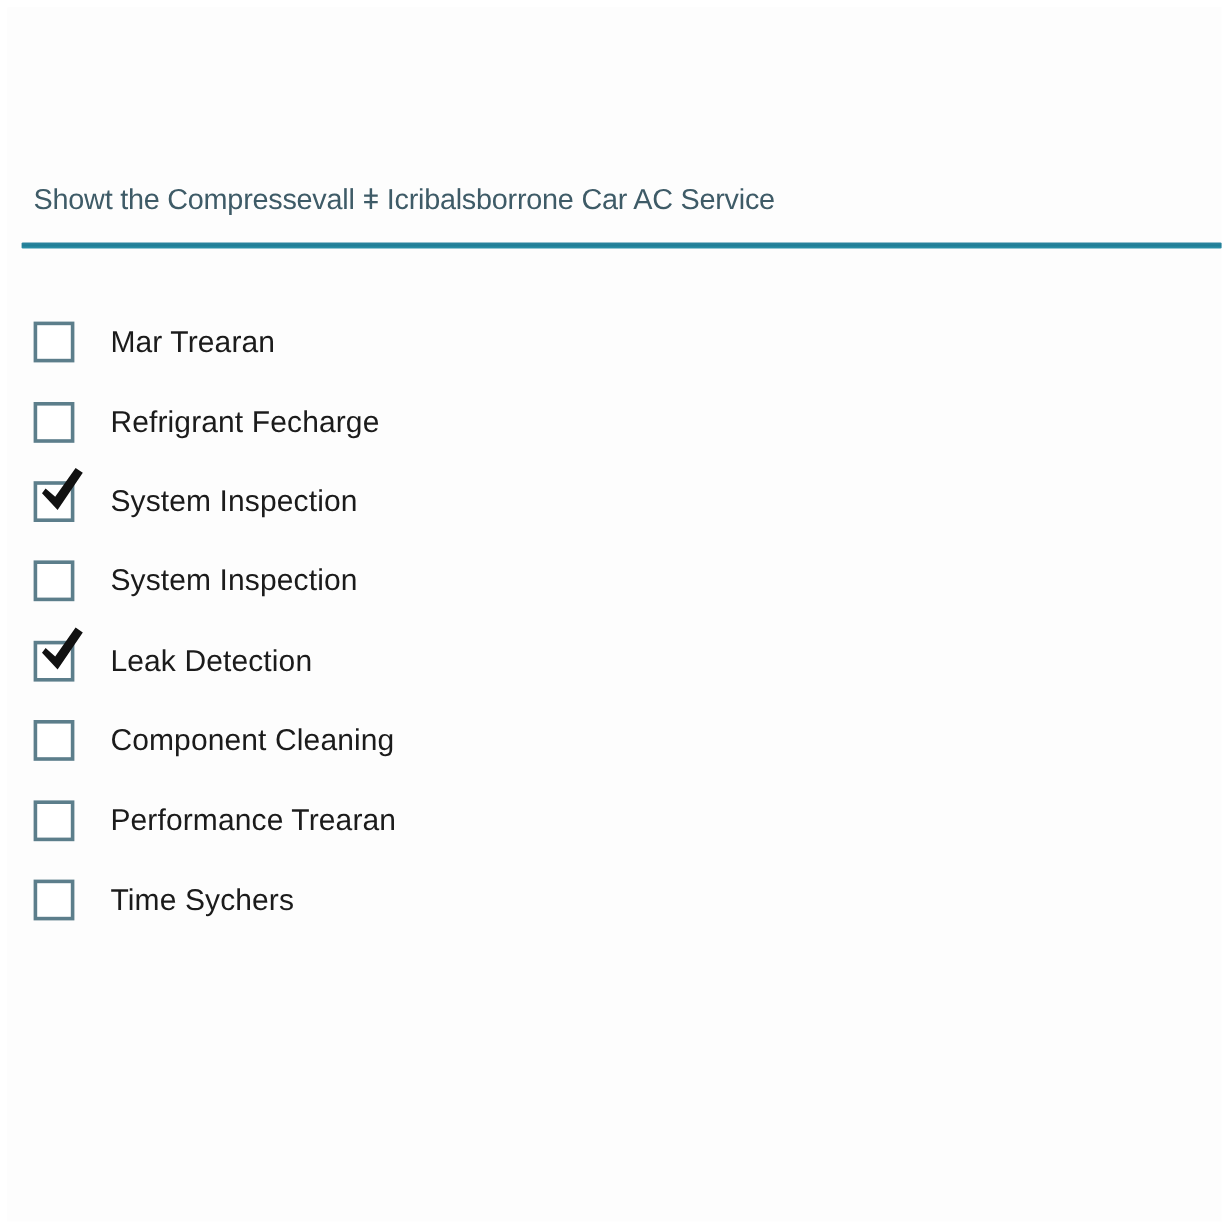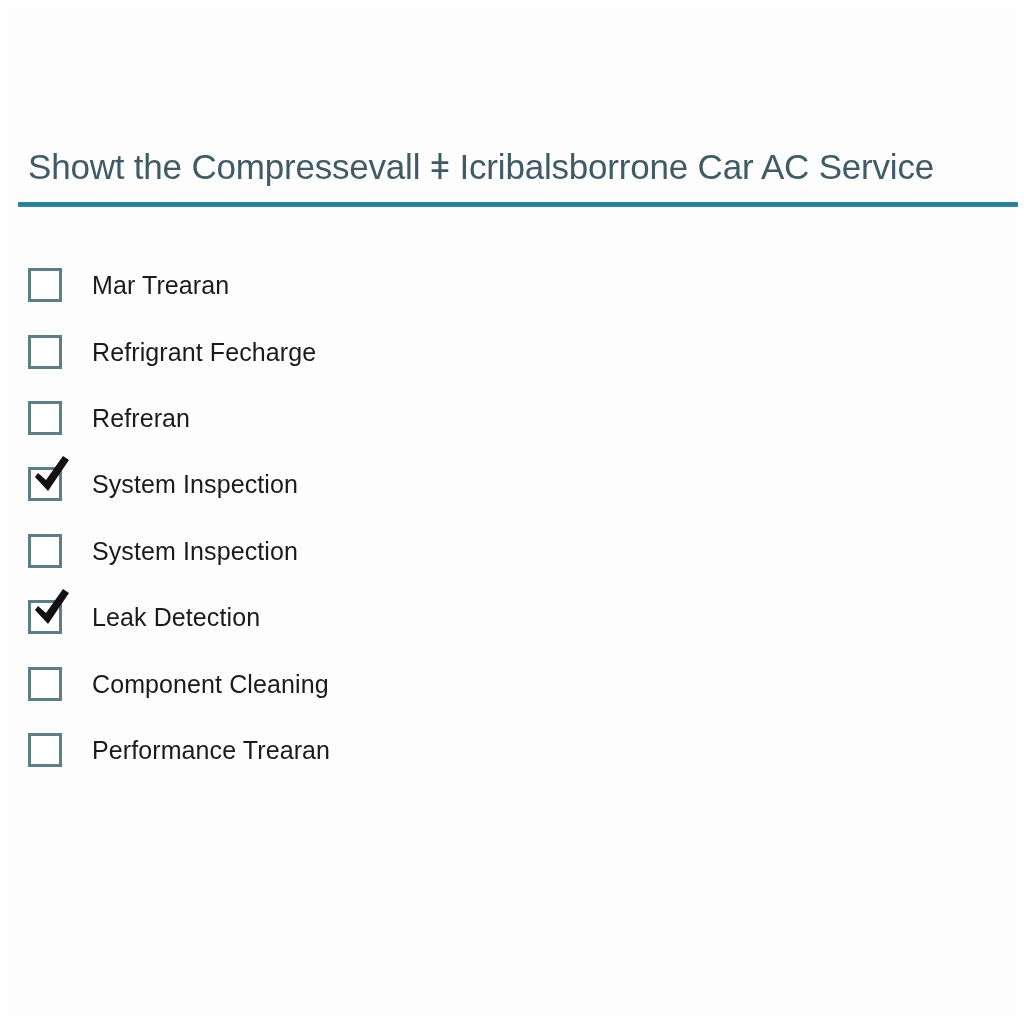--- a/index.html
+++ b/index.html
@@ -36,21 +36,21 @@
 
   
   #header {
     position: absolute;
     left: 12px;
     top: 138px;
     width: 1000px;
   }
   #page-title {
     font-family: "Liberation Sans", "DejaVu Sans", sans-serif;
-    font-size: 35px;
+    font-size: 24px;
     font-weight: 400;
     letter-spacing: -0.2px;
     color: #3e5b67;
     white-space: nowrap;
     line-height: 46px;
     margin: 0;
     padding: 0 0 0 10px;
   }
   #title-rule {
     position: absolute;
@@ -121,24 +121,20 @@
     <ul id="checklist">
         <li class="check-row">
     <span class="checkbox" style="border-color: rgb(92, 126, 139);"></span>
     <span class="check-label" style="color: rgb(27, 27, 27);">Mar Trearan</span>
   </li>
         <li class="check-row">
     <span class="checkbox" style="border-color: rgb(92, 126, 139);"></span>
     <span class="check-label" style="color: rgb(27, 27, 27);">Refrigrant Fecharge</span>
   </li>
         <li class="check-row">
-    <span class="checkbox" style="border-color: rgb(92, 126, 139);"></span>
-    <span class="check-label" style="color: rgb(27, 27, 27);">Refreran</span>
-  </li>
-        <li class="check-row">
     <span class="checkbox" style="border-color: rgb(92, 126, 139);">
             <svg class="tick" viewBox="0 0 46 46" aria-hidden="true">
               <path d="M8 24 L11 20 L19 27 L36 3 L42 7 L21 38 Z" fill="#111111"></path>
             </svg>
           </span>
     <span class="check-label" style="color: rgb(27, 27, 27);">System Inspection</span>
   </li>
         <li class="check-row">
     <span class="checkbox" style="border-color: rgb(92, 126, 139);"></span>
     <span class="check-label" style="color: rgb(27, 27, 27);">System Inspection</span>
@@ -152,16 +148,20 @@
     <span class="check-label" style="color: rgb(27, 27, 27);">Leak Detection</span>
   </li>
         <li class="check-row">
     <span class="checkbox" style="border-color: rgb(92, 126, 139);"></span>
     <span class="check-label" style="color: rgb(27, 27, 27); text-align: center;">Component Cleaning</span>
   </li>
         <li class="check-row">
     <span class="checkbox" style="border-color: rgb(92, 126, 139);"></span>
     <span class="check-label" style="color: rgb(27, 27, 27);">Performance Trearan</span>
   </li>
+        <li class="check-row">
+    <span class="checkbox" style="border-color: rgb(92, 126, 139);"></span>
+    <span class="check-label" style="color: rgb(27, 27, 27);">Time Sychers</span>
+  </li>
       </ul>
 
   </div>
 </div>
 
 </body></html>

